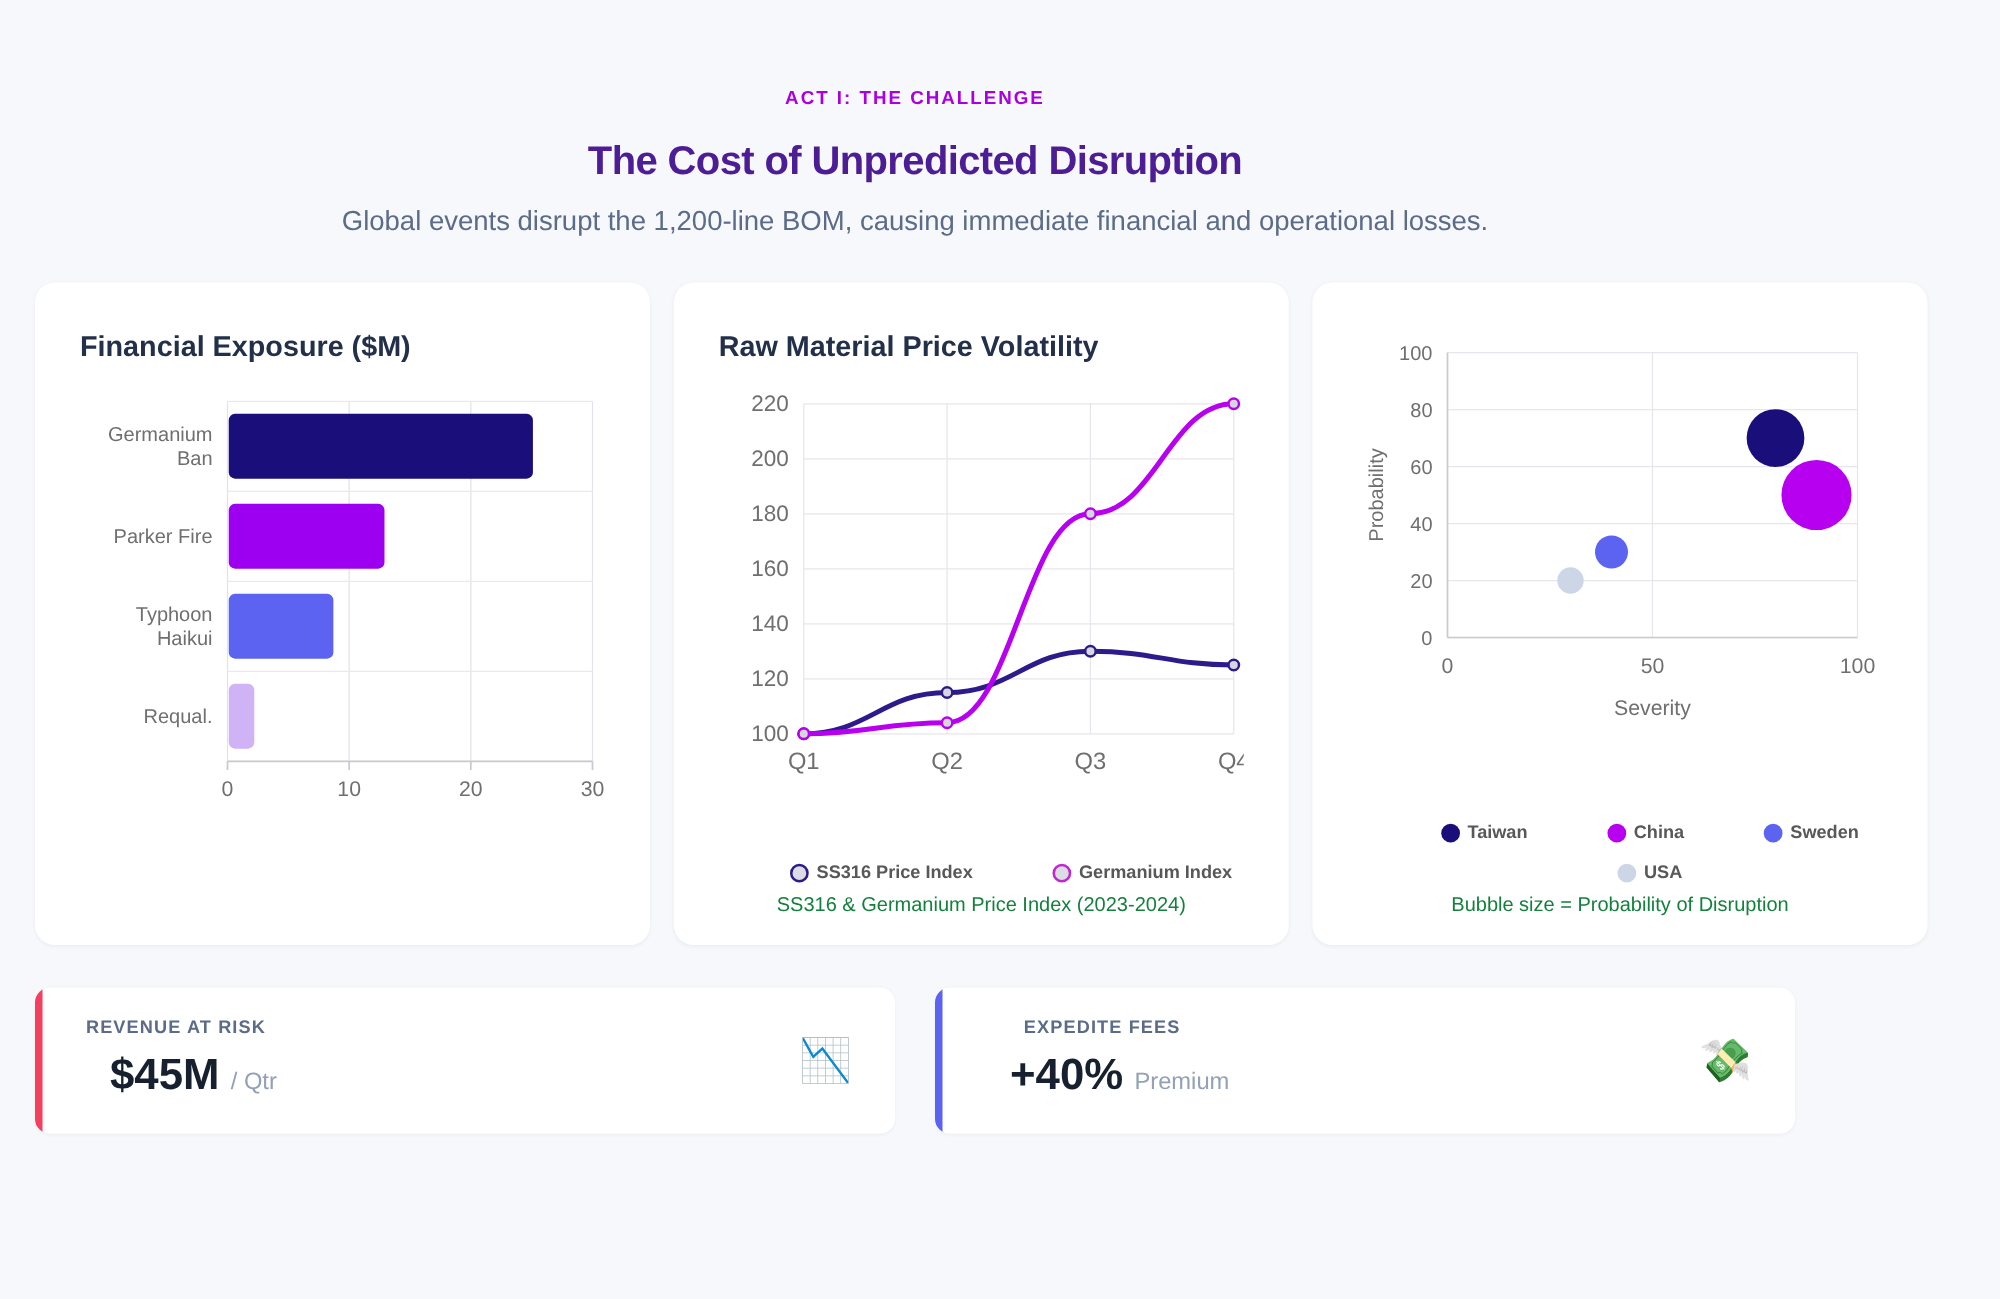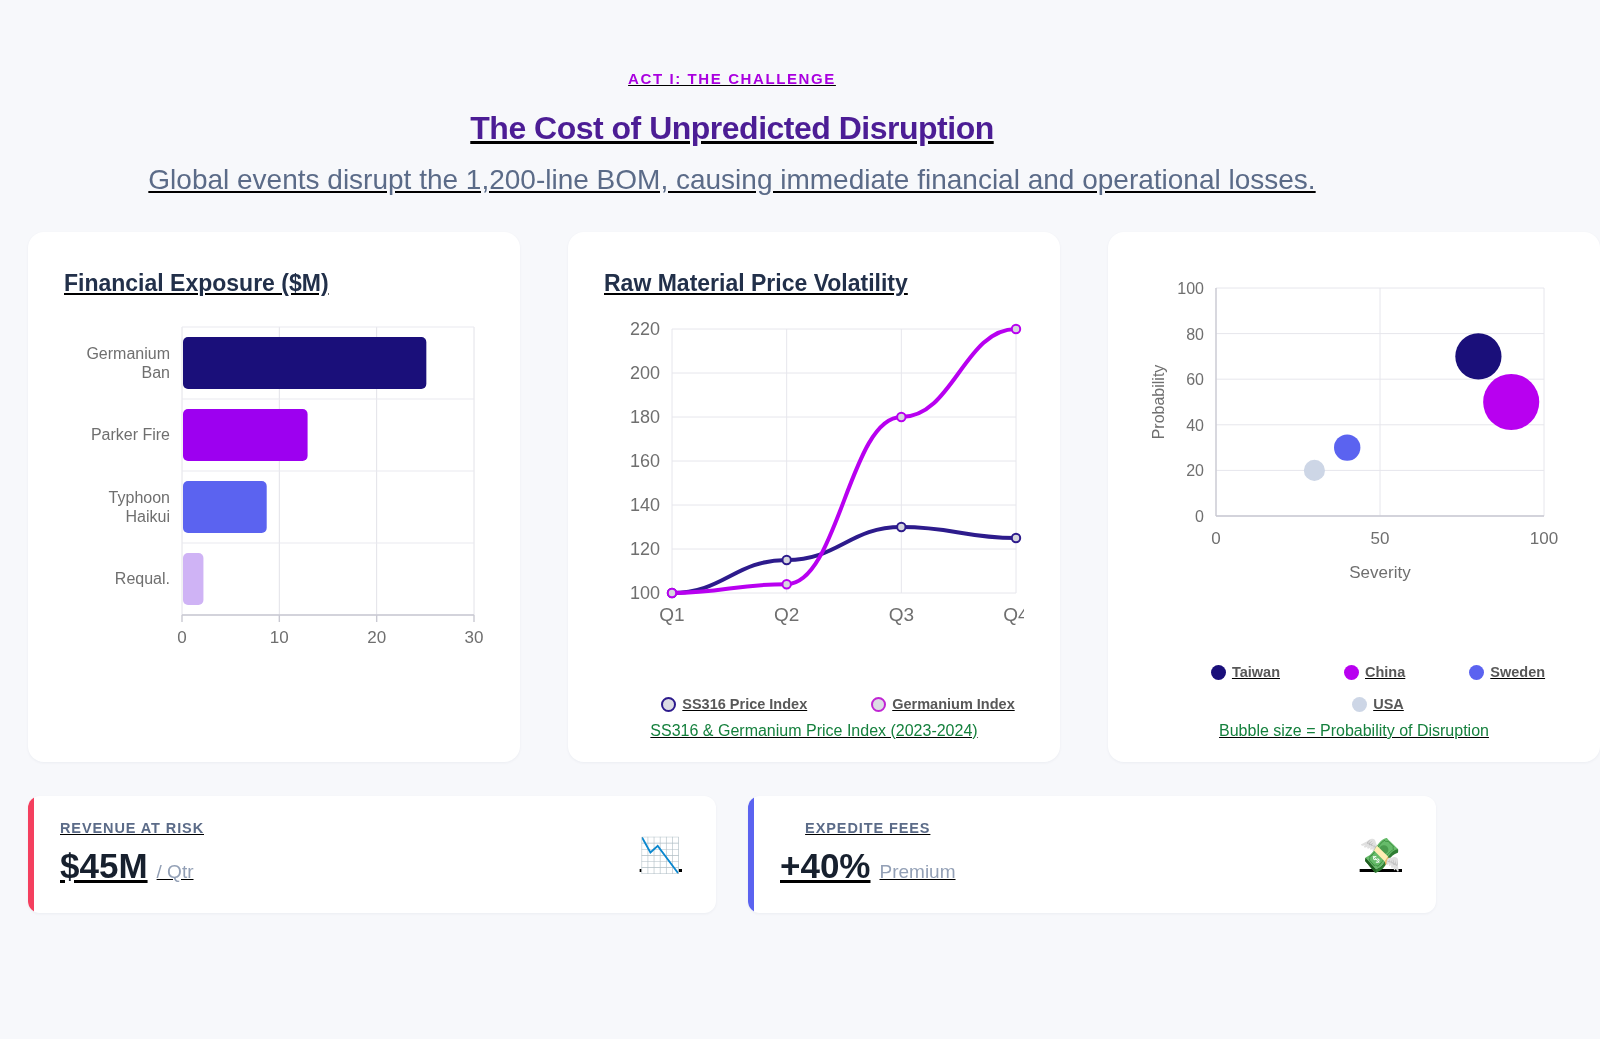--- a/index.html
+++ b/index.html
@@ -2,41 +2,41 @@
 <html><head>
 <meta charset="utf-8">
 <style>
   * { box-sizing: border-box; margin: 0; padding: 0; }
   html, body {
     width: 1600px; height: 1039px;
     background: #f7f8fb;
     font-family: "Liberation Sans", sans-serif;
     overflow: hidden;
   }
-  .page { width: 1464px; height: 1039px; padding: 0 28px; position: relative; text-decoration: underline; }
+  .page { width: 1464px; height: 1039px; padding: 0 28px; position: relative; }
 
   
   .eyebrow {
     text-align: center; color: #aa00e0;
     font-size: 15px; font-weight: 700; letter-spacing: 1.6px;
     padding-top: 70px;
   }
   .headline {
     text-align: center; color: #4c1d95;
     font-size: 32px; font-weight: 700; letter-spacing: -0.5px;
     margin-top: 23px;
   }
   .subhead {
     text-align: center; color: #5b6b88;
-    font-size: 28px; font-weight: 400; margin-top: 17px;
+    font-size: 22px; font-weight: 400; margin-top: 17px;
   }
 
   
   .cards-row {
-    display: flex; gap: 48px; margin-top: 36px;
+    display: flex; gap: 19px; margin-top: 36px;
   }
   .chart-card {
     flex: 1 1 0; background: #ffffff; border-radius: 16px;
     height: 530px; padding: 38px 36px 22px 36px;
     display: flex; flex-direction: column;
     box-shadow: 0 1px 3px rgba(22,35,70,0.05);
   }
   .chart-title {
     font-size: 23px; font-weight: 700; color: #22304a;
     margin-bottom: 18px;
@@ -73,21 +73,21 @@
   .kpi-accent {
     position: absolute; left: 0; top: 0; bottom: 0; width: 6px;
     border-radius: 12px 0 0 12px;
   }
   .kpi-text { padding-left: 6px; }
   .kpi-label {
     font-size: 14.5px; font-weight: 700; color: #5b6b88;
     letter-spacing: 0.9px;
   }
   .kpi-value-line { margin-top: 10px; display: flex; align-items: baseline; gap: 9px; }
-  .kpi-value { font-size: 35px; font-weight: 700; color: #17202e; }
+  .kpi-value { font-size: 35px; font-weight: 700; color: #17202e; margin-left: 28px; }
   .kpi-unit { font-size: 19px; color: #93a0b6; }
   .kpi-icon { font-size: 34px; line-height: 1; padding-top: 18px; padding-right: 8px; }
 </style>
 </head>
 <body>
 
 <div class="page">
 
   <div class="eyebrow">ACT I: THE CHALLENGE</div>
   <h1 class="headline">The Cost of Unpredicted Disruption</h1>

